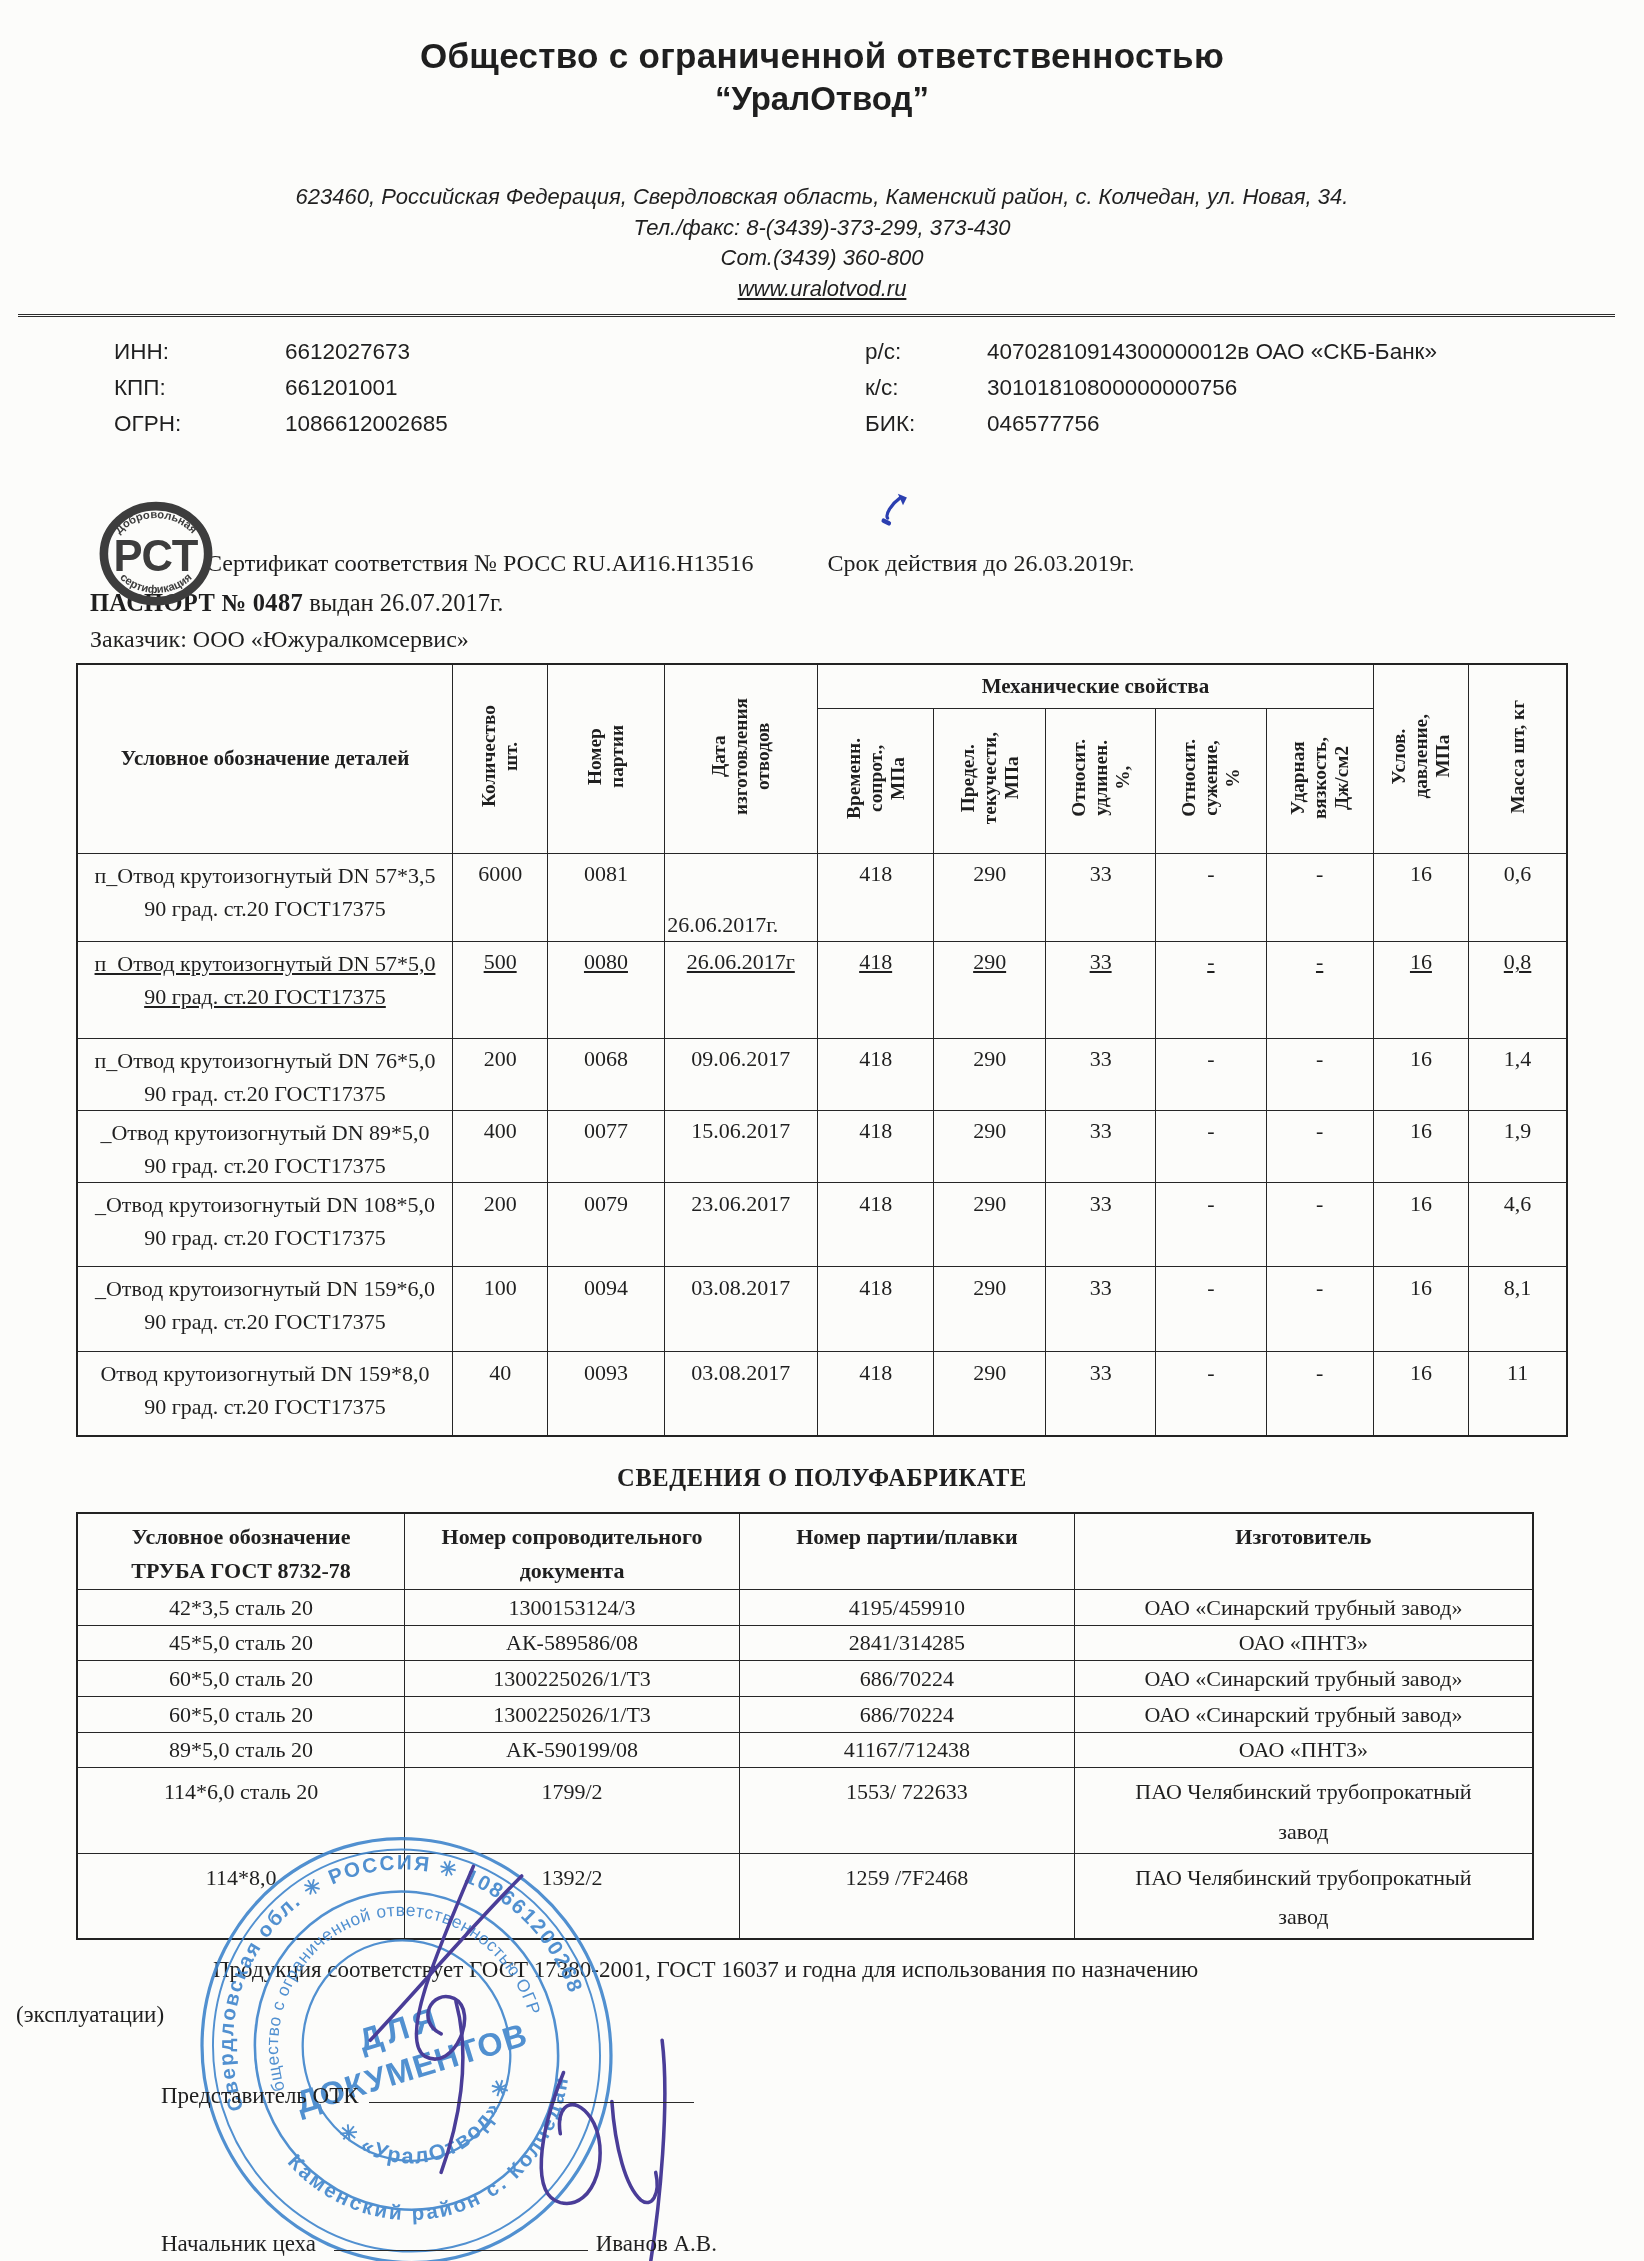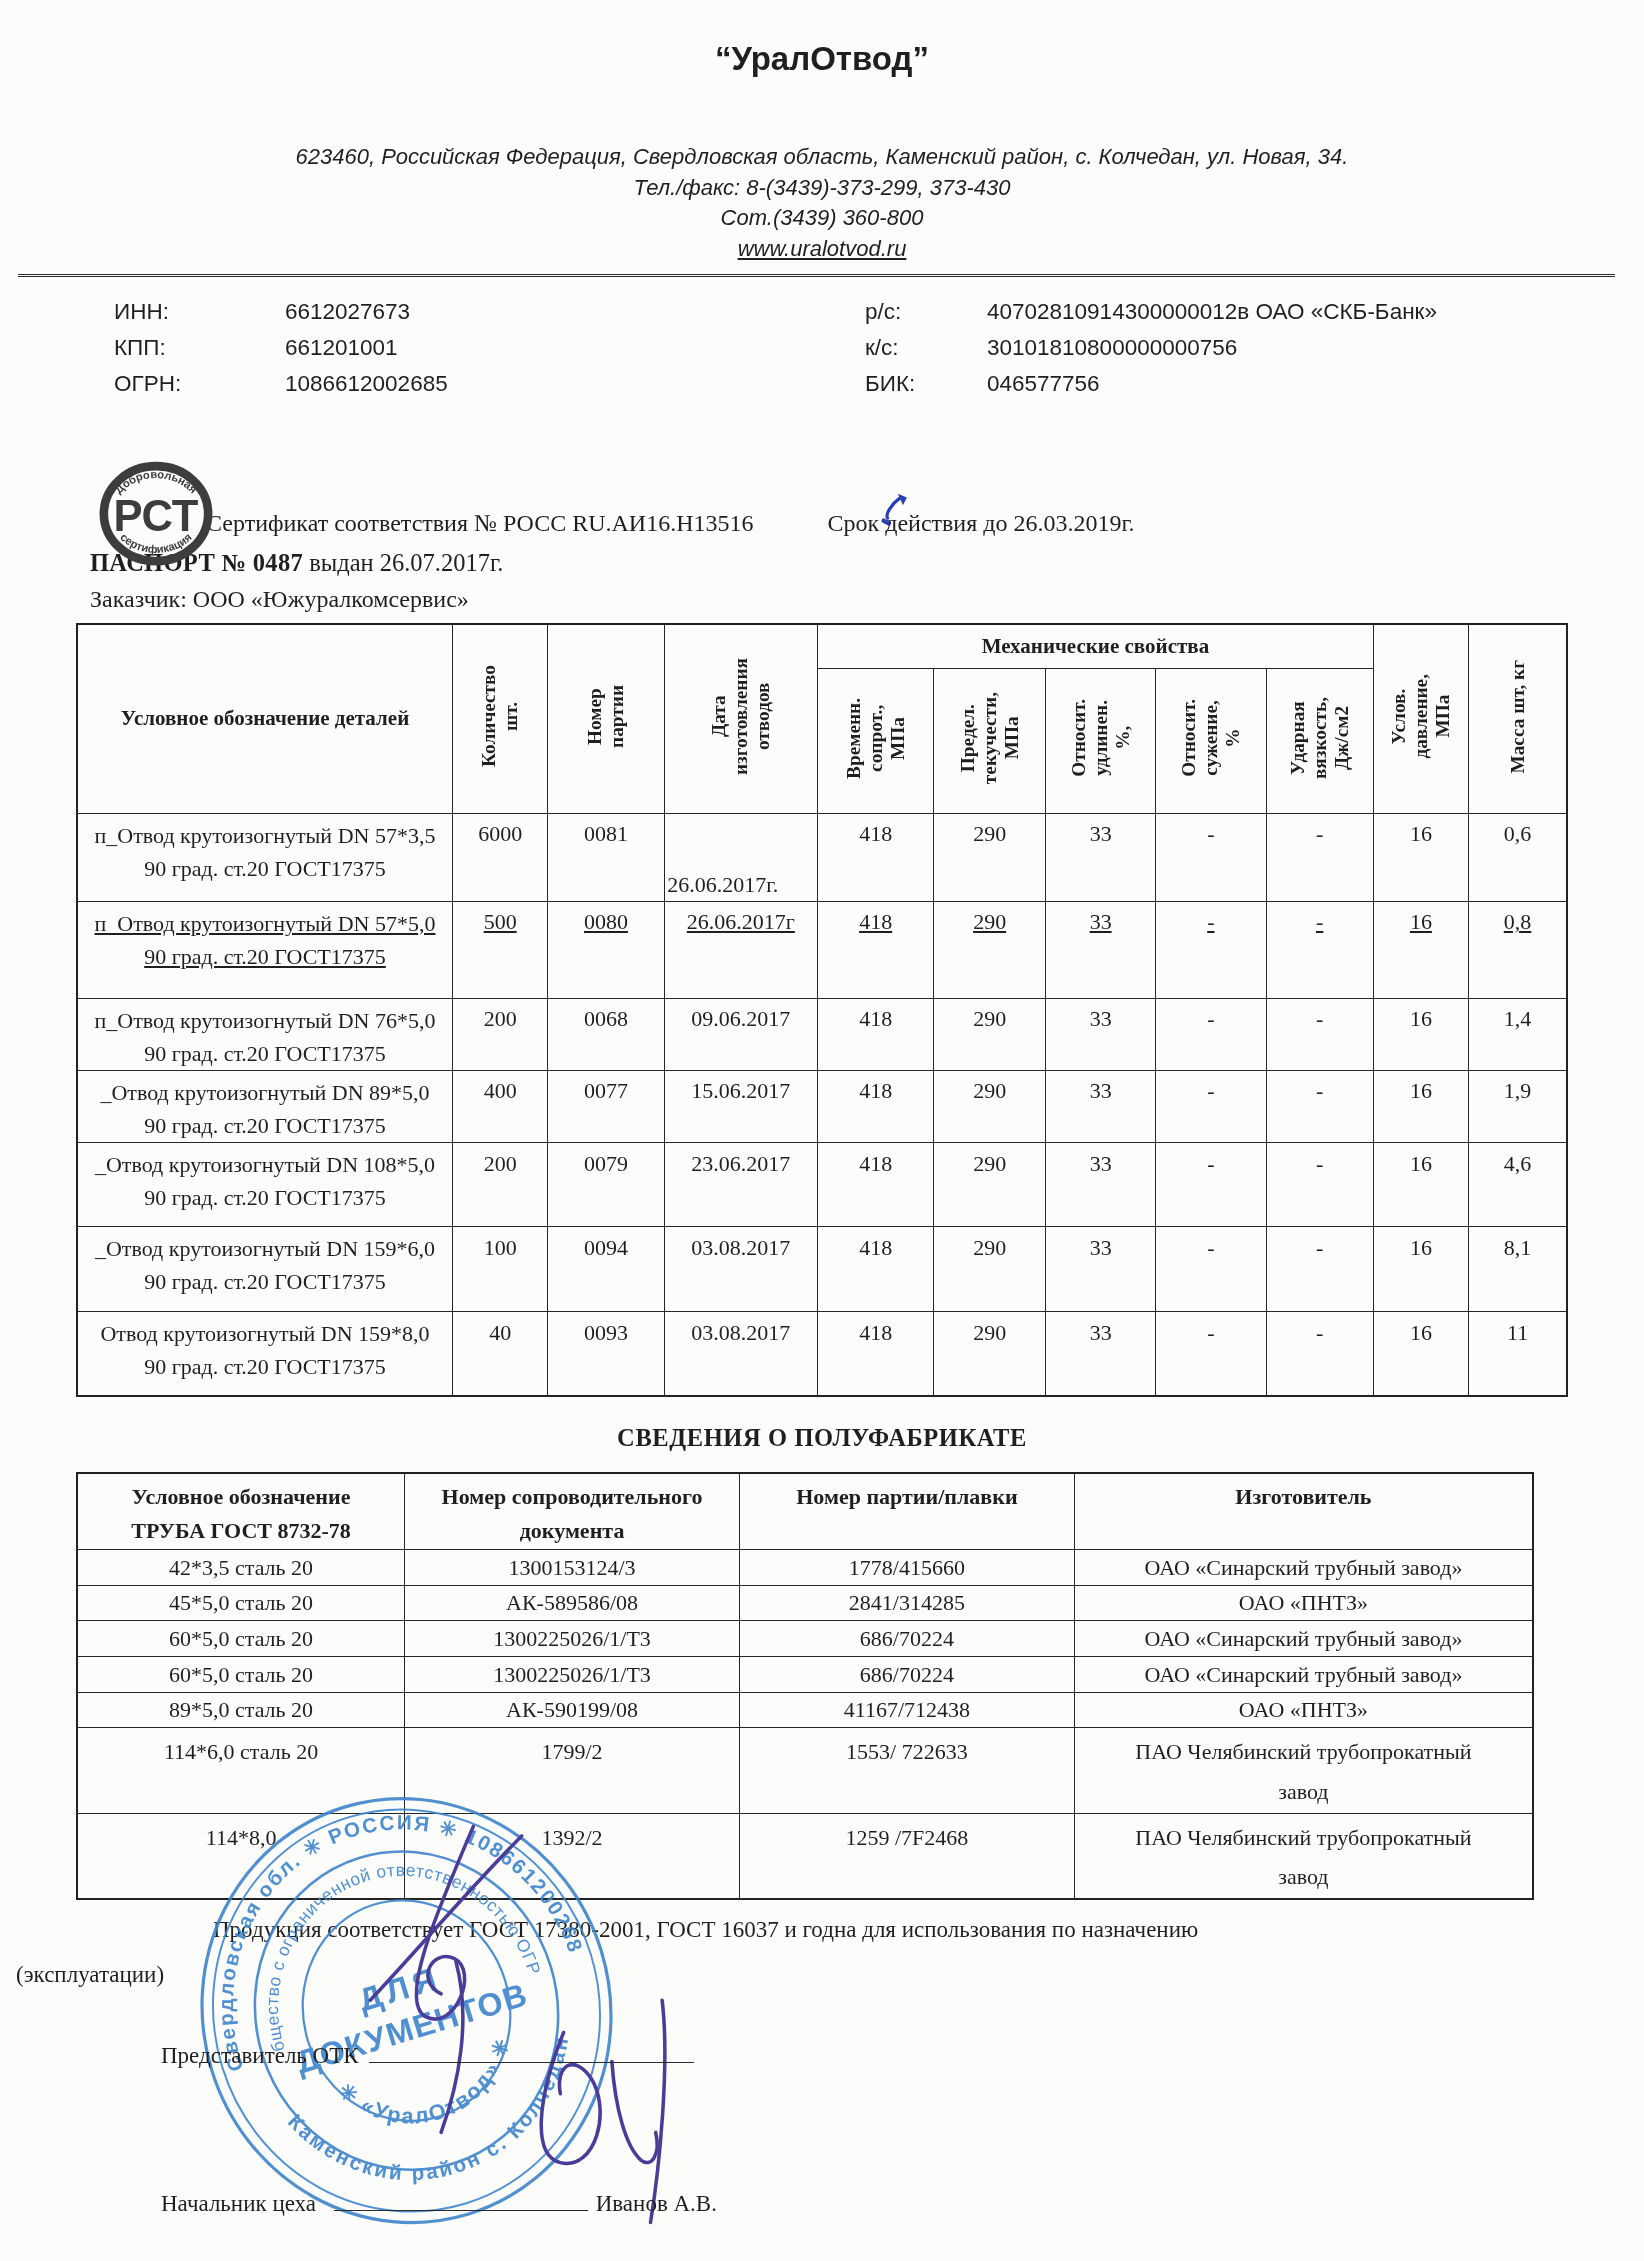--- a/index.html
+++ b/index.html
@@ -76,20 +76,21 @@
   .chief-row .uline { width:254px; margin-left:18px; }
   .chief-name { margin-left:7.7px; }
   .stamp-svg { position:absolute; left:110px; top:-145px; }
   .sig-svg   { position:absolute; left:309px; top:-110px; }
   .pen-mark  { position:absolute; left:876px; top:478px; }
 </style>
 </head>
 <body>
 
 <header class="org-header">
+  <div class="org-line">Общество с ограниченной ответственностью</div>
   <div class="org-name">“УралОтвод”</div>
   <div class="addr-block">
     <div>623460, Российская Федерация, Свердловская область, Каменский район, с. Колчедан, ул. Новая, 34.</div>
     <div>Тел./факс: 8-(3439)-373-299, 373-430</div>
     <div>Сот.(3439) 360-800</div>
     <div class="website">www.uralotvod.ru</div>
   </div>
 </header>
 <div class="sep"></div>
 
@@ -312,21 +313,21 @@
       <th>Номер сопроводительного
 документа</th>
       <th>Номер партии/плавки</th>
       <th>Изготовитель</th>
     </tr>
   </thead>
   <tbody>
     <tr>
       <td>42*3,5 сталь 20</td>
       <td>1300153124/3</td>
-      <td>1778/415660</td>
+      <td>4195/459910</td>
       <td>ОАО «Синарский трубный завод»</td>
     </tr>
     <tr>
       <td>45*5,0  сталь 20</td>
       <td>АК-589586/08</td>
       <td>2841/314285</td>
       <td>ОАО «ПНТЗ»</td>
     </tr>
     <tr>
       <td>60*5,0 сталь 20</td>

